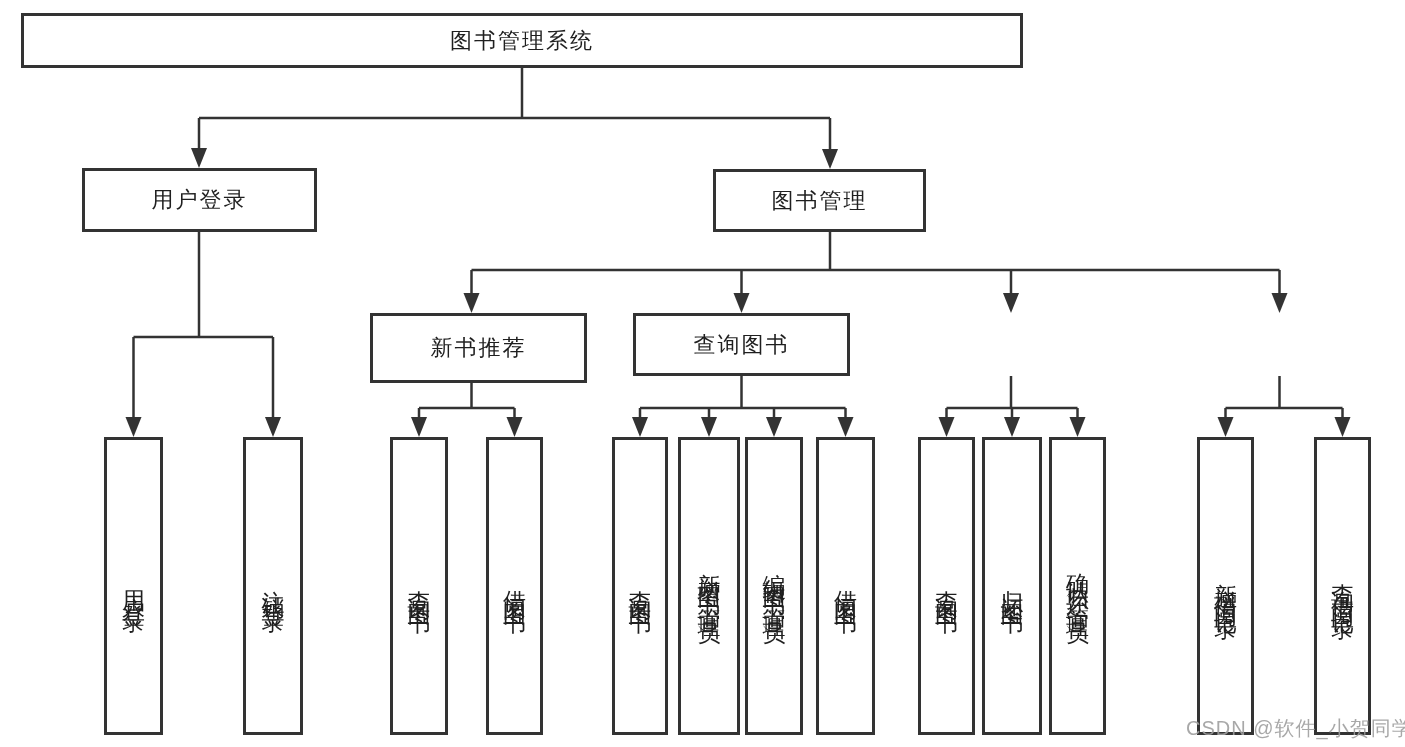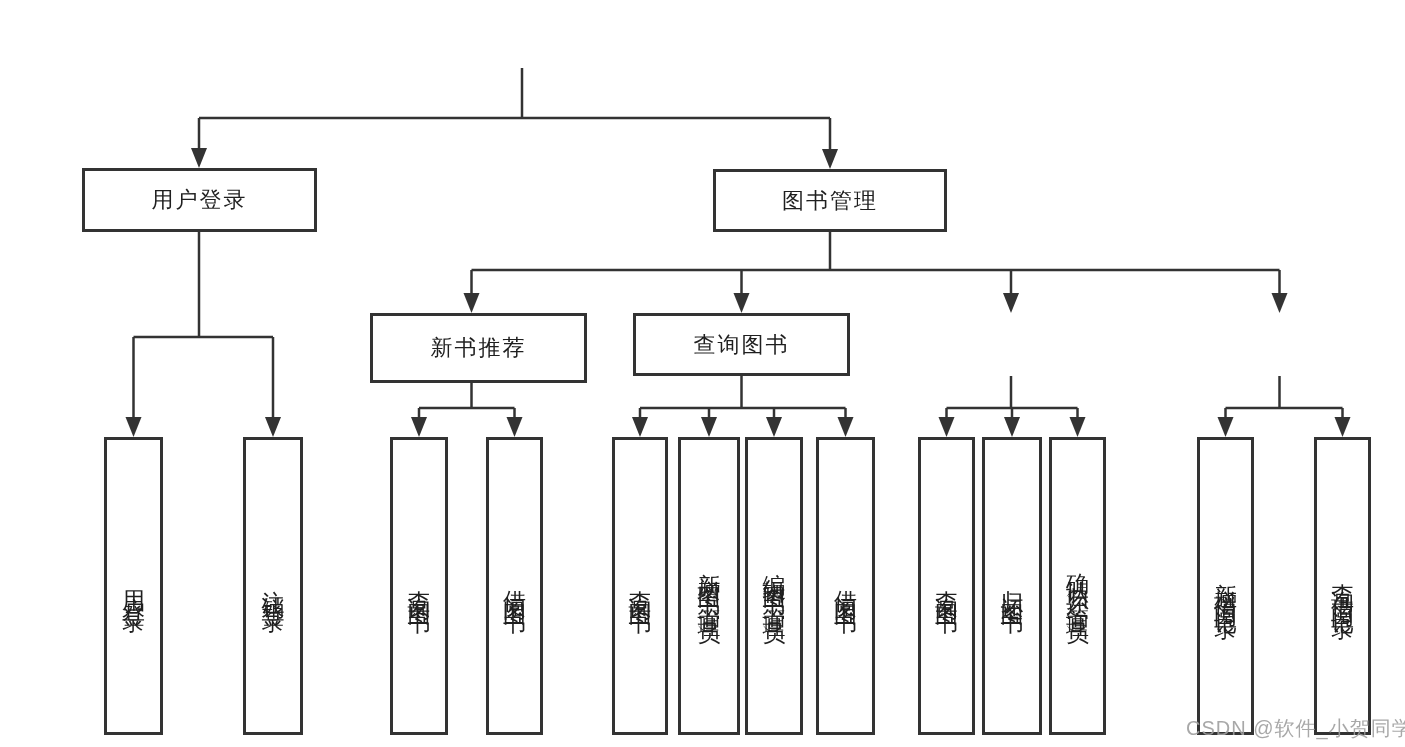--- a/index.html
+++ b/index.html
@@ -128,25 +128,28 @@
       <path d="M766 417 L782 417 L774 437 Z"></path>
       <path d="M837.5 417 L853.5 417 L845.5 437 Z"></path>
       <path d="M938.5 417 L954.5 417 L946.5 437 Z"></path>
       <path d="M1004 417 L1020 417 L1012 437 Z"></path>
       <path d="M1069.5 417 L1085.5 417 L1077.5 437 Z"></path>
       <path d="M1217.5 417 L1233.5 417 L1225.5 437 Z"></path>
       <path d="M1334.5 417 L1350.5 417 L1342.5 437 Z"></path>
     </g>
   </svg>
 
+  <div class="hnode" style="left:21px; top:13px; width:1002px; height:55px;">
+    <span>图书管理系统</span>
+  </div>
 
   <div class="hnode" style="left:82px; top:168px; width:235px; height:64px;">
     <span>用户登录</span>
   </div>
-  <div class="hnode" style="left:713px; top:169px; width:234px; height:63px;">
+  <div class="hnode" style="left:713px; top:169px; width:213px; height:63px;">
     <span>图书管理</span>
   </div>
 
   <div class="hnode" style="left:370px; top:313px; width:217px; height:70px;">
     <span>新书推荐</span>
   </div>
   <div class="hnode" style="left:633px; top:313px; width:217px; height:63px;">
     <span>查询图书</span>
   </div>
 

